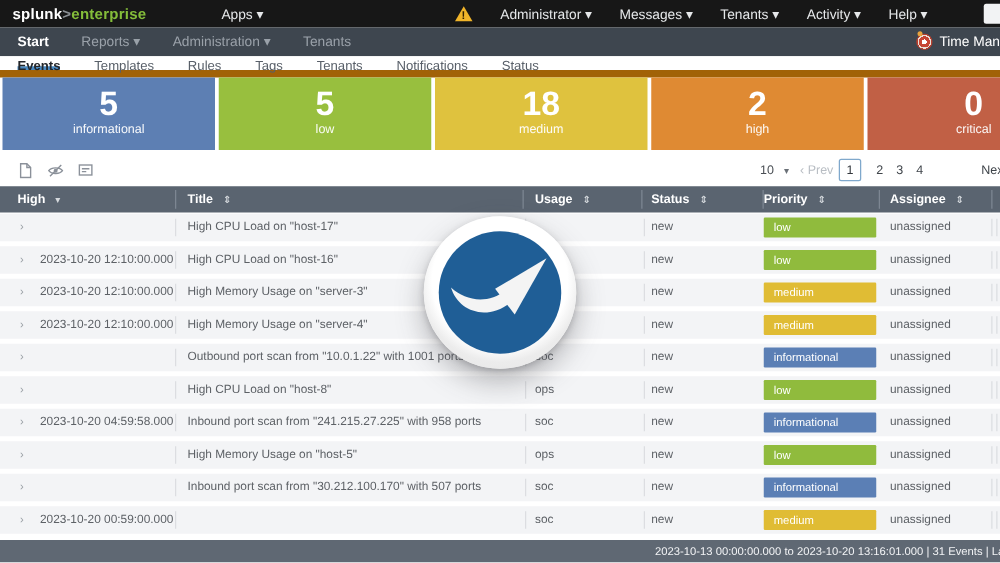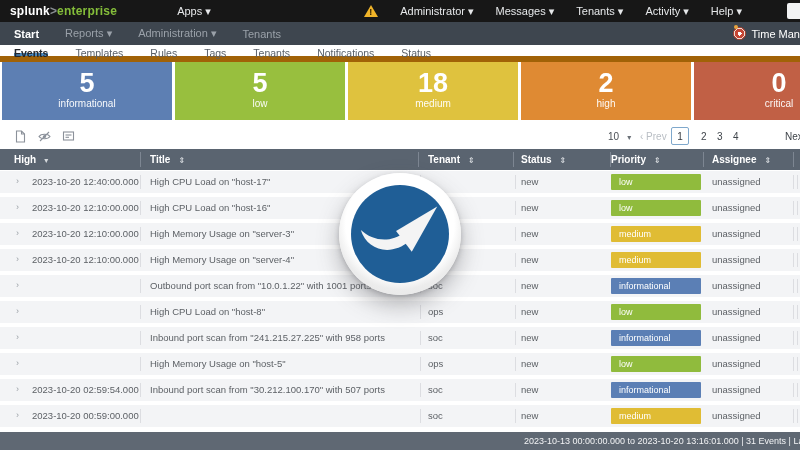--- a/index.html
+++ b/index.html
@@ -151,36 +151,35 @@
   <div class="pg-next">Next</div>
 <div class="pg-box" style="left: 671px;">1</div>
     <div class="pg-num" style="left: 701px;">2</div>
     <div class="pg-num" style="left: 717px;">3</div>
     <div class="pg-num" style="left: 733px;">4</div>
   </div>
 
 <div class="thead">
     <div class="th" style="left: 14px;"><span>High</span><span class="sort">▾</span></div>
     <div class="th" style="left: 150px;"><span>Title</span><span class="sort">⇕</span></div>
-    <div class="th" style="left: 428px;"><span>Tenant</span><span class="sort">⇕</span></div>
+    <div class="th" style="left: 428px;"><span>Usage</span><span class="sort">⇕</span></div>
     <div class="th" style="left: 521px;"><span>Status</span><span class="sort">⇕</span></div>
     <div class="th" style="left: 611px;"><span>Priority</span><span class="sort">⇕</span></div>
     <div class="th" style="left: 712px;"><span>Assignee</span><span class="sort">⇕</span></div>
     <div class="hsep" style="left: 140px;"></div>
     <div class="hsep" style="left: 418px;"></div>
     <div class="hsep" style="left: 513px;"></div>
     <div class="hsep" style="left: 610px;"></div>
     <div class="hsep" style="left: 703px;"></div>
     <div class="hsep" style="left: 793px;"></div>
   </div>
 
 <div class="rows">
     <div class="row">
       <span class="chev">›</span>
-      <div class="cell" style="left: 32px;">2023-10-20 12:40:00.000</div>
       <div class="cell" style="left: 150px;">High CPU Load on "host-17"</div>
       <div class="cell" style="left: 428px;"></div>
       <div class="cell" style="left: 521px;">new</div>
       <div class="cell" style="left: 712px;">unassigned</div>
       <div class="badge" style="background: rgb(144, 187, 61);">low</div>
       <div class="vsep" style="left: 140px;"></div>
       <div class="vsep" style="left: 420px;"></div>
       <div class="vsep" style="left: 515px;"></div>
       <div class="vsep" style="left: 793px;"></div>
       <div class="vsep" style="left: 797px;"></div>
@@ -248,20 +247,21 @@
       <div class="cell" style="left: 712px;">unassigned</div>
       <div class="badge" style="background: rgb(144, 187, 61);">low</div>
       <div class="vsep" style="left: 140px;"></div>
       <div class="vsep" style="left: 420px;"></div>
       <div class="vsep" style="left: 515px;"></div>
       <div class="vsep" style="left: 793px;"></div>
       <div class="vsep" style="left: 797px;"></div>
     </div>
     <div class="row">
       <span class="chev">›</span>
+      <div class="cell" style="left: 32px;">2023-10-20 04:59:58.000</div>
       <div class="cell" style="left: 150px;">Inbound port scan from "241.215.27.225" with 958 ports</div>
       <div class="cell" style="left: 428px;">soc</div>
       <div class="cell" style="left: 521px;">new</div>
       <div class="cell" style="left: 712px;">unassigned</div>
       <div class="badge" style="background: rgb(91, 127, 181);">informational</div>
       <div class="vsep" style="left: 140px;"></div>
       <div class="vsep" style="left: 420px;"></div>
       <div class="vsep" style="left: 515px;"></div>
       <div class="vsep" style="left: 793px;"></div>
       <div class="vsep" style="left: 797px;"></div>
@@ -274,21 +274,20 @@
       <div class="cell" style="left: 712px;">unassigned</div>
       <div class="badge" style="background: rgb(144, 187, 61);">low</div>
       <div class="vsep" style="left: 140px;"></div>
       <div class="vsep" style="left: 420px;"></div>
       <div class="vsep" style="left: 515px;"></div>
       <div class="vsep" style="left: 793px;"></div>
       <div class="vsep" style="left: 797px;"></div>
     </div>
     <div class="row">
       <span class="chev">›</span>
-      <div class="cell" style="left: 32px;">2023-10-20 02:59:54.000</div>
       <div class="cell" style="left: 150px;">Inbound port scan from "30.212.100.170" with 507 ports</div>
       <div class="cell" style="left: 428px;">soc</div>
       <div class="cell" style="left: 521px;">new</div>
       <div class="cell" style="left: 712px;">unassigned</div>
       <div class="badge" style="background: rgb(91, 127, 181);">informational</div>
       <div class="vsep" style="left: 140px;"></div>
       <div class="vsep" style="left: 420px;"></div>
       <div class="vsep" style="left: 515px;"></div>
       <div class="vsep" style="left: 793px;"></div>
       <div class="vsep" style="left: 797px;"></div>

